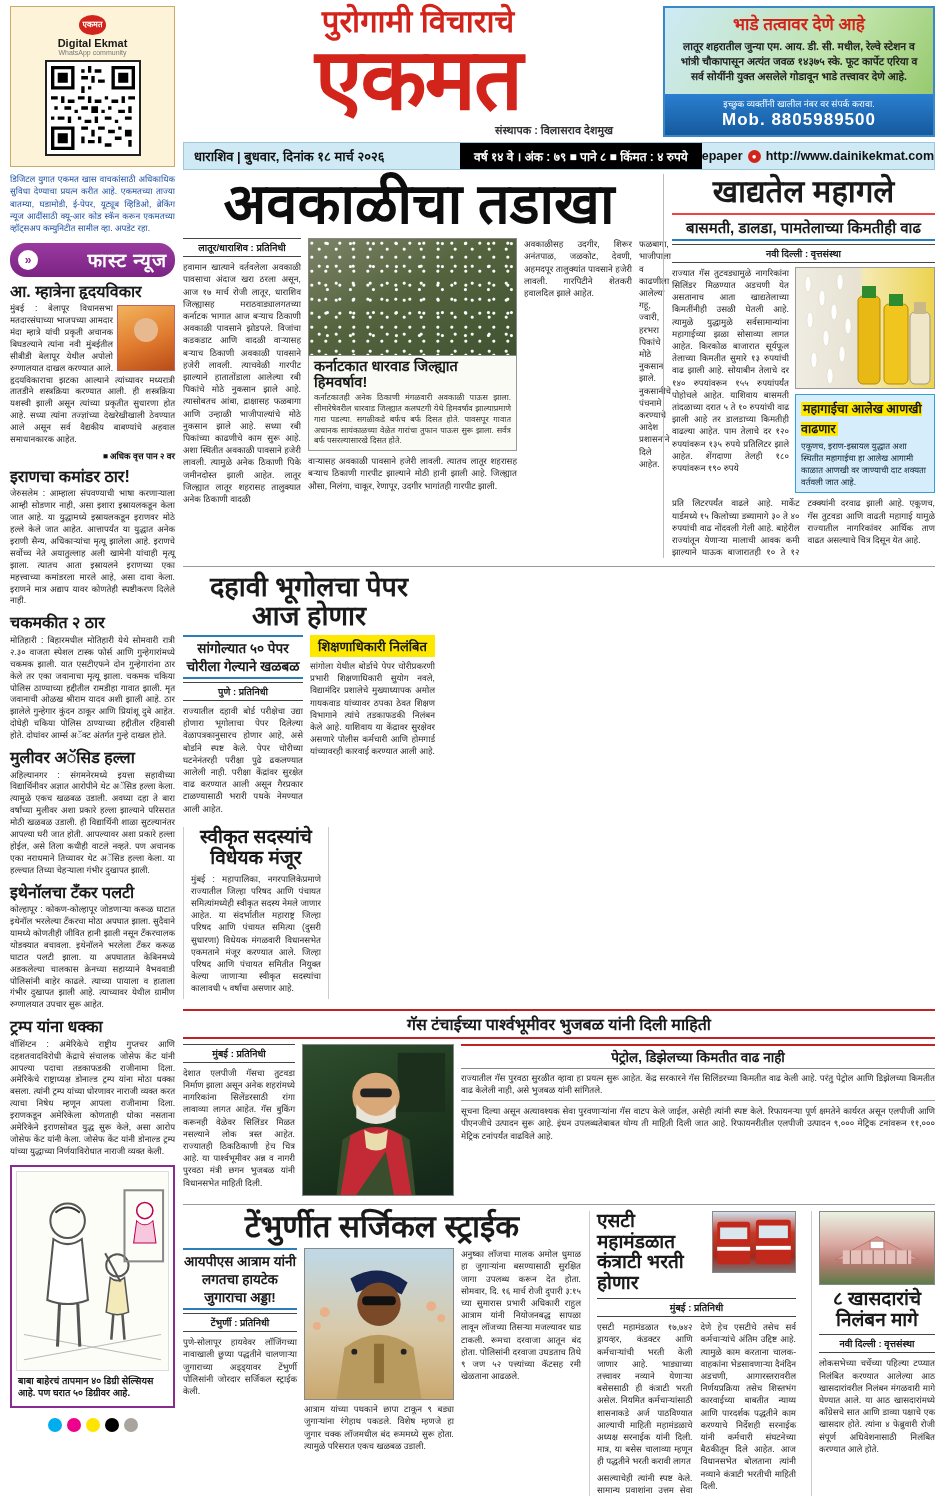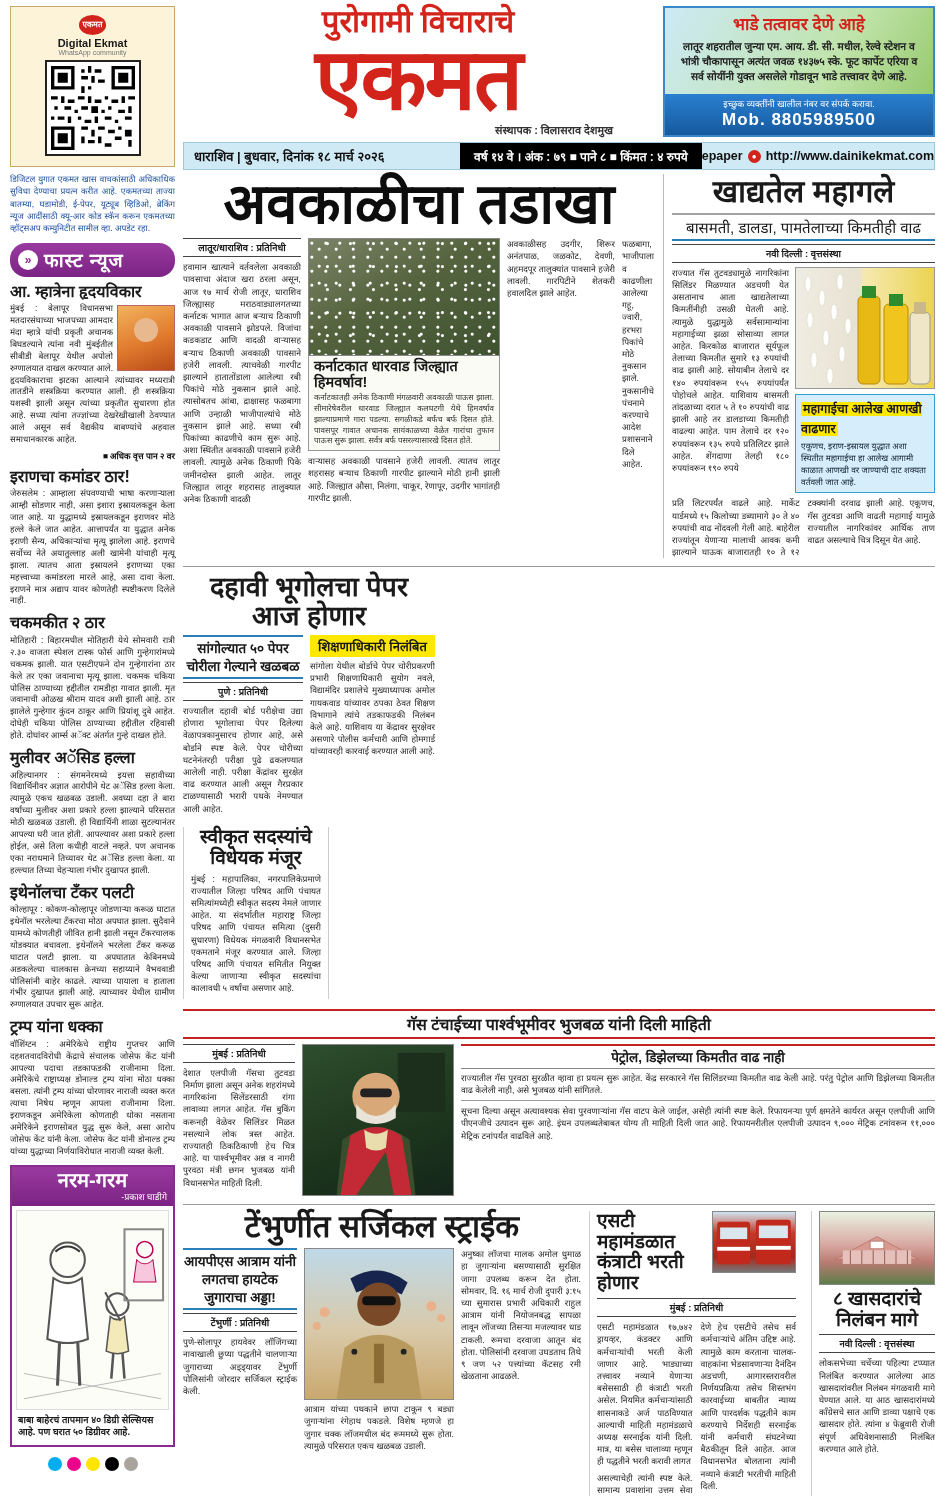--- a/index.html
+++ b/index.html
@@ -16,21 +16,21 @@
   .qr-logo{display:inline-block;background:#d3241c;color:#fff;font-weight:bold;font-size:8px;
            border-radius:50%;padding:6px 4px;line-height:1;}
   .qr-title{font-weight:bold;font-size:11px;margin-top:2px;}
   .qr-sub{font-size:7px;color:#777;margin-bottom:4px;}
   .qr-frame{background:#fff;border:2px solid #222;display:inline-block;padding:4px;}
   .qr-note{color:#1c4fa0;font-size:8.5px;line-height:1.45;text-align:justify;margin:6px 0 8px;}
   .fn-banner{background:linear-gradient(180deg,#9a3aa0,#7b2384);border-radius:16px;color:#fff;
              display:flex;align-items:center;gap:6px;padding:4px 8px;margin-bottom:6px;}
   .fn-ico{width:20px;height:20px;border-radius:50%;background:#fff;color:#8a2b8f;display:flex;
           align-items:center;justify-content:center;font-weight:bold;font-size:12px;}
-  .fn-title{font-size:19px;font-weight:bold;flex:1;text-align:left;letter-spacing:1px;}
+  .fn-title{font-size:19px;font-weight:bold;flex:1;text-align:right;letter-spacing:1px;}
   .fn-item{margin-bottom:7px;}
   .fn-item h3{font-size:16px;font-weight:800;margin:0 0 3px 0;line-height:1.1;}
   .fn-item p{font-size:8.5px;line-height:1.4;text-align:justify;color:#222;}
   .fn-photo{float:right;width:58px;height:66px;margin:2px 0 2px 4px;border:1px solid #b66;
             background:linear-gradient(160deg,#f2b35c 0%,#e07a2e 55%,#b84c18 100%);position:relative;}
   .fn-photo i{position:absolute;left:16px;top:12px;width:24px;height:24px;border-radius:50%;
               background:#e8b98e;}
   .fn-more{font-size:8.5px;font-weight:bold;text-align:right;color:#111;}
   .cartoon-box{border:2px solid #8a2b8f;margin-top:4px;}
   .cartoon-head{background:linear-gradient(180deg,#9a3aa0,#7b2384);color:#fff;text-align:center;padding:3px 6px;}
@@ -68,37 +68,37 @@
   
   .lead-wrap{display:flex;gap:8px;margin-top:4px;}
   .lead-left{flex:1;min-width:0;}
   .lead-headline{font-size:56px;font-weight:800;text-align:center;line-height:1.0;margin:2px 0 4px;color:#0d0d0d;}
   .lead-subbar{background:#58585a;color:#fff;font-size:18.5px;font-weight:bold;text-align:center;padding:3px 4px;}
   .lead-body{display:flex;gap:7px;margin-top:6px;}
   .dateline{font-size:9.5px;font-weight:800;text-align:center;border-top:1px solid #444;border-bottom:1px solid #444;
             padding:2px 0;margin-bottom:4px;}
   .bodytxt{font-size:8.6px;line-height:1.42;text-align:justify;color:#1d1d1d;}
   .lead-c1{width:118px;flex:none;}
-  .lead-center{width:192px;flex:none;}
+  .lead-center{width:209px;flex:none;}
   .photo-hail{height:118px;border:1px solid #888;
       background:radial-gradient(circle at 20% 30%,#fff 1px,transparent 2px),
                  radial-gradient(circle at 60% 60%,#fff 1px,transparent 2px),
                  radial-gradient(circle at 80% 20%,#fff 1px,transparent 2px),
                  linear-gradient(150deg,#7d8468 0%,#55643f 45%,#3f5230 100%);
       background-size:14px 14px,17px 17px,23px 23px,100% 100%;}
   .hail-cap{border:1px solid #999;border-top:none;padding:3px 5px;background:#fbfbf6;}
   .hail-cap .t{font-size:14.5px;font-weight:800;line-height:1.1;margin-bottom:2px;}
   .hail-cap .b{font-size:8px;line-height:1.35;text-align:justify;color:#333;}
   .lead-c3{width:108px;flex:none;}
   .lead-c4{flex:1;min-width:0;}
 
   
   .oil-col{width:272px;flex:none;border-left:1px solid #bbb;padding-left:8px;}
   .oil-headline{font-size:31px;font-weight:800;text-align:center;line-height:1.05;margin:2px 0 4px;}
-  .oil-sub{border-top:2px solid #a3a3a3;border-bottom:2px solid #2b7fb8;font-size:15px;font-weight:400;
+  .oil-sub{border-top:2px solid #ef4444;border-bottom:2px solid #2b7fb8;font-size:15px;font-weight:700;
            text-align:center;padding:2px 2px;margin-bottom:3px;}
   .oil-row{display:flex;gap:6px;}
   .oil-text{flex:1;min-width:0;}
   .oil-right{width:140px;flex:none;}
   .photo-oil{height:122px;border:1px solid #999;background:linear-gradient(90deg,#efece2 0%,#e7e2d2 45%,#f5e9b0 50%,#ecd34f 100%);}
   .oil-bluebox{border:1px solid #35a0d6;background:#d6eefb;padding:4px 5px;margin-top:5px;}
   .obb-title{font-size:12.5px;font-weight:800;background:#ffe800;display:inline;line-height:1.5;padding:0 2px;}
   .obb-body{font-size:8.4px;line-height:1.4;margin-top:3px;color:#123;}
   .oil-body2{column-count:2;column-gap:8px;margin-top:4px;}
 
@@ -199,24 +199,20 @@
       <div class="fn-item">
         <h3>इथेनॉलचा टँकर पलटी</h3>
         <p>कोल्हापूर : कोकण-कोल्हापूर जोडणाऱ्या करूळ घाटात इथेनॉल भरलेल्या टँकरचा मोठा अपघात झाला. सुदैवाने यामध्ये कोणतीही जीवित हानी झाली नसून टँकरचालक थोडक्यात बचावला. इथेनॉलने भरलेला टँकर करूळ घाटात पलटी झाला. या अपघातात केबिनमध्ये अडकलेल्या चालकास क्रेनच्या सहाय्याने वैभववाडी पोलिसांनी बाहेर काढले. त्याच्या पायाला व हाताला गंभीर दुखापत झाली आहे. त्याच्यावर येथील ग्रामीण रुग्णालयात उपचार सुरू आहेत.</p>
       </div>
       <div class="fn-item">
         <h3>ट्रम्प यांना धक्का</h3>
         <p>वॉशिंग्टन : अमेरिकेचे राष्ट्रीय गुप्तचर आणि दहशतवादविरोधी केंद्राचे संचालक जोसेफ केंट यांनी आपल्या पदाचा तडकाफडकी राजीनामा दिला. अमेरिकेचे राष्ट्राध्यक्ष डोनाल्ड ट्रम्प यांना मोठा धक्का बसला. त्यांनी ट्रम्प यांच्या धोरणावर नाराजी व्यक्त करत त्याचा निषेध म्हणून आपला राजीनामा दिला. इराणकडून अमेरिकेला कोणताही धोका नसताना अमेरिकेने इराणसोबत युद्ध सुरू केले, असा आरोप जोसेफ केंट यांनी केला. जोसेफ केंट यांनी डोनाल्ड ट्रम्प यांच्या युद्धाच्या निर्णयाविरोधात नाराजी व्यक्त केली.</p>
       </div>
 
       <div class="cartoon-box">
-        <div class="cartoon-head">
-          <div class="t">नरम-गरम</div>
-          <span class="a">-प्रकाश घाडीगे</span>
-        </div>
         <div class="cartoon-body">
           <div class="cartoon-img">
             <svg width="100%" height="100%" viewBox="0 0 145 195">
               <rect width="145" height="195" fill="#fdfdf8"></rect>
               <line x1="5" y1="160" x2="140" y2="185" stroke="#bbb"></line>
               <line x1="5" y1="185" x2="140" y2="160" stroke="#bbb"></line>
               <circle cx="48" cy="48" r="17" fill="none" stroke="#555" stroke-width="2"></circle>
               <path d="M36 40 q12 -10 24 0" fill="none" stroke="#333" stroke-width="2"></path>
               <path d="M34 66 q14 10 28 0 l6 60 q-20 8 -40 0 z" fill="#fff" stroke="#555" stroke-width="2"></path>
               <line x1="40" y1="130" x2="38" y2="172" stroke="#555" stroke-width="3"></line>

